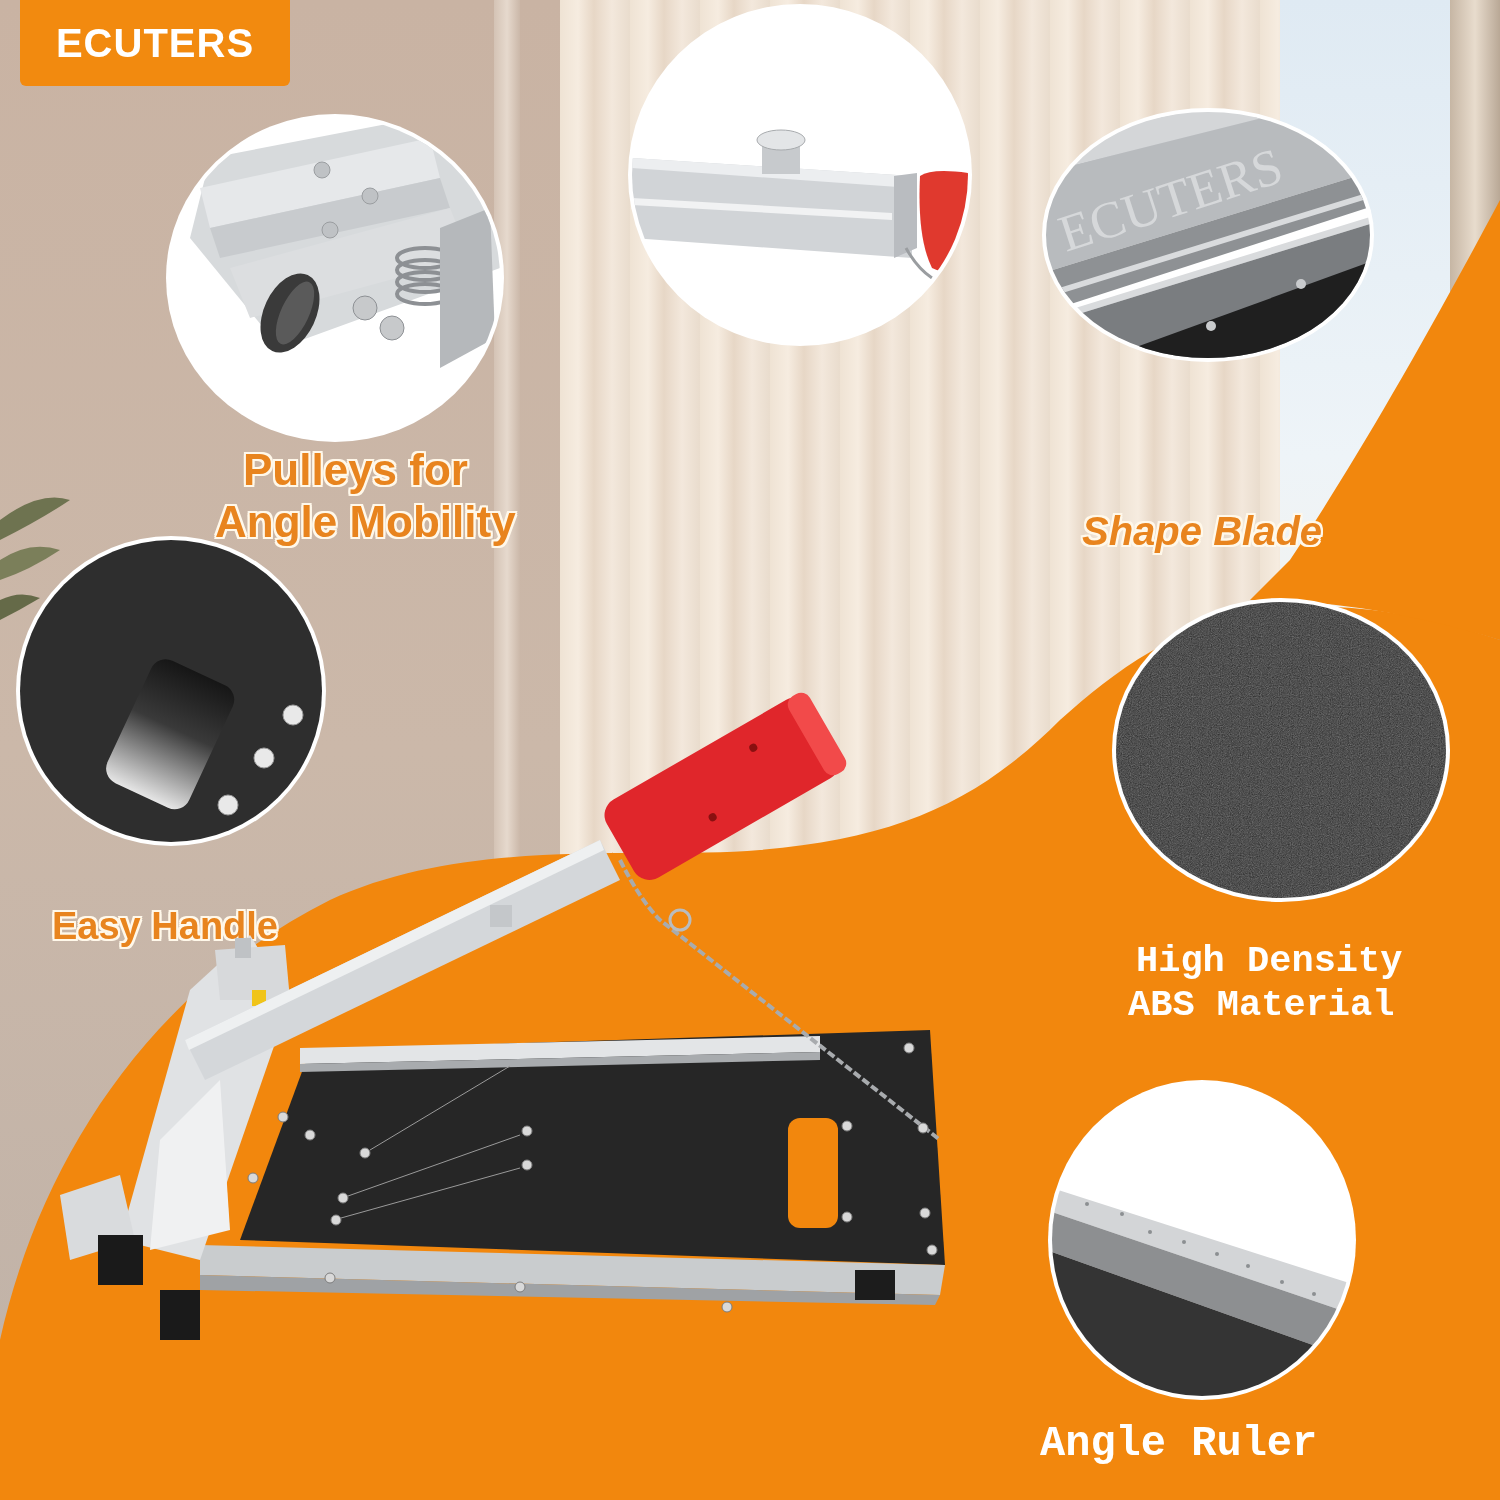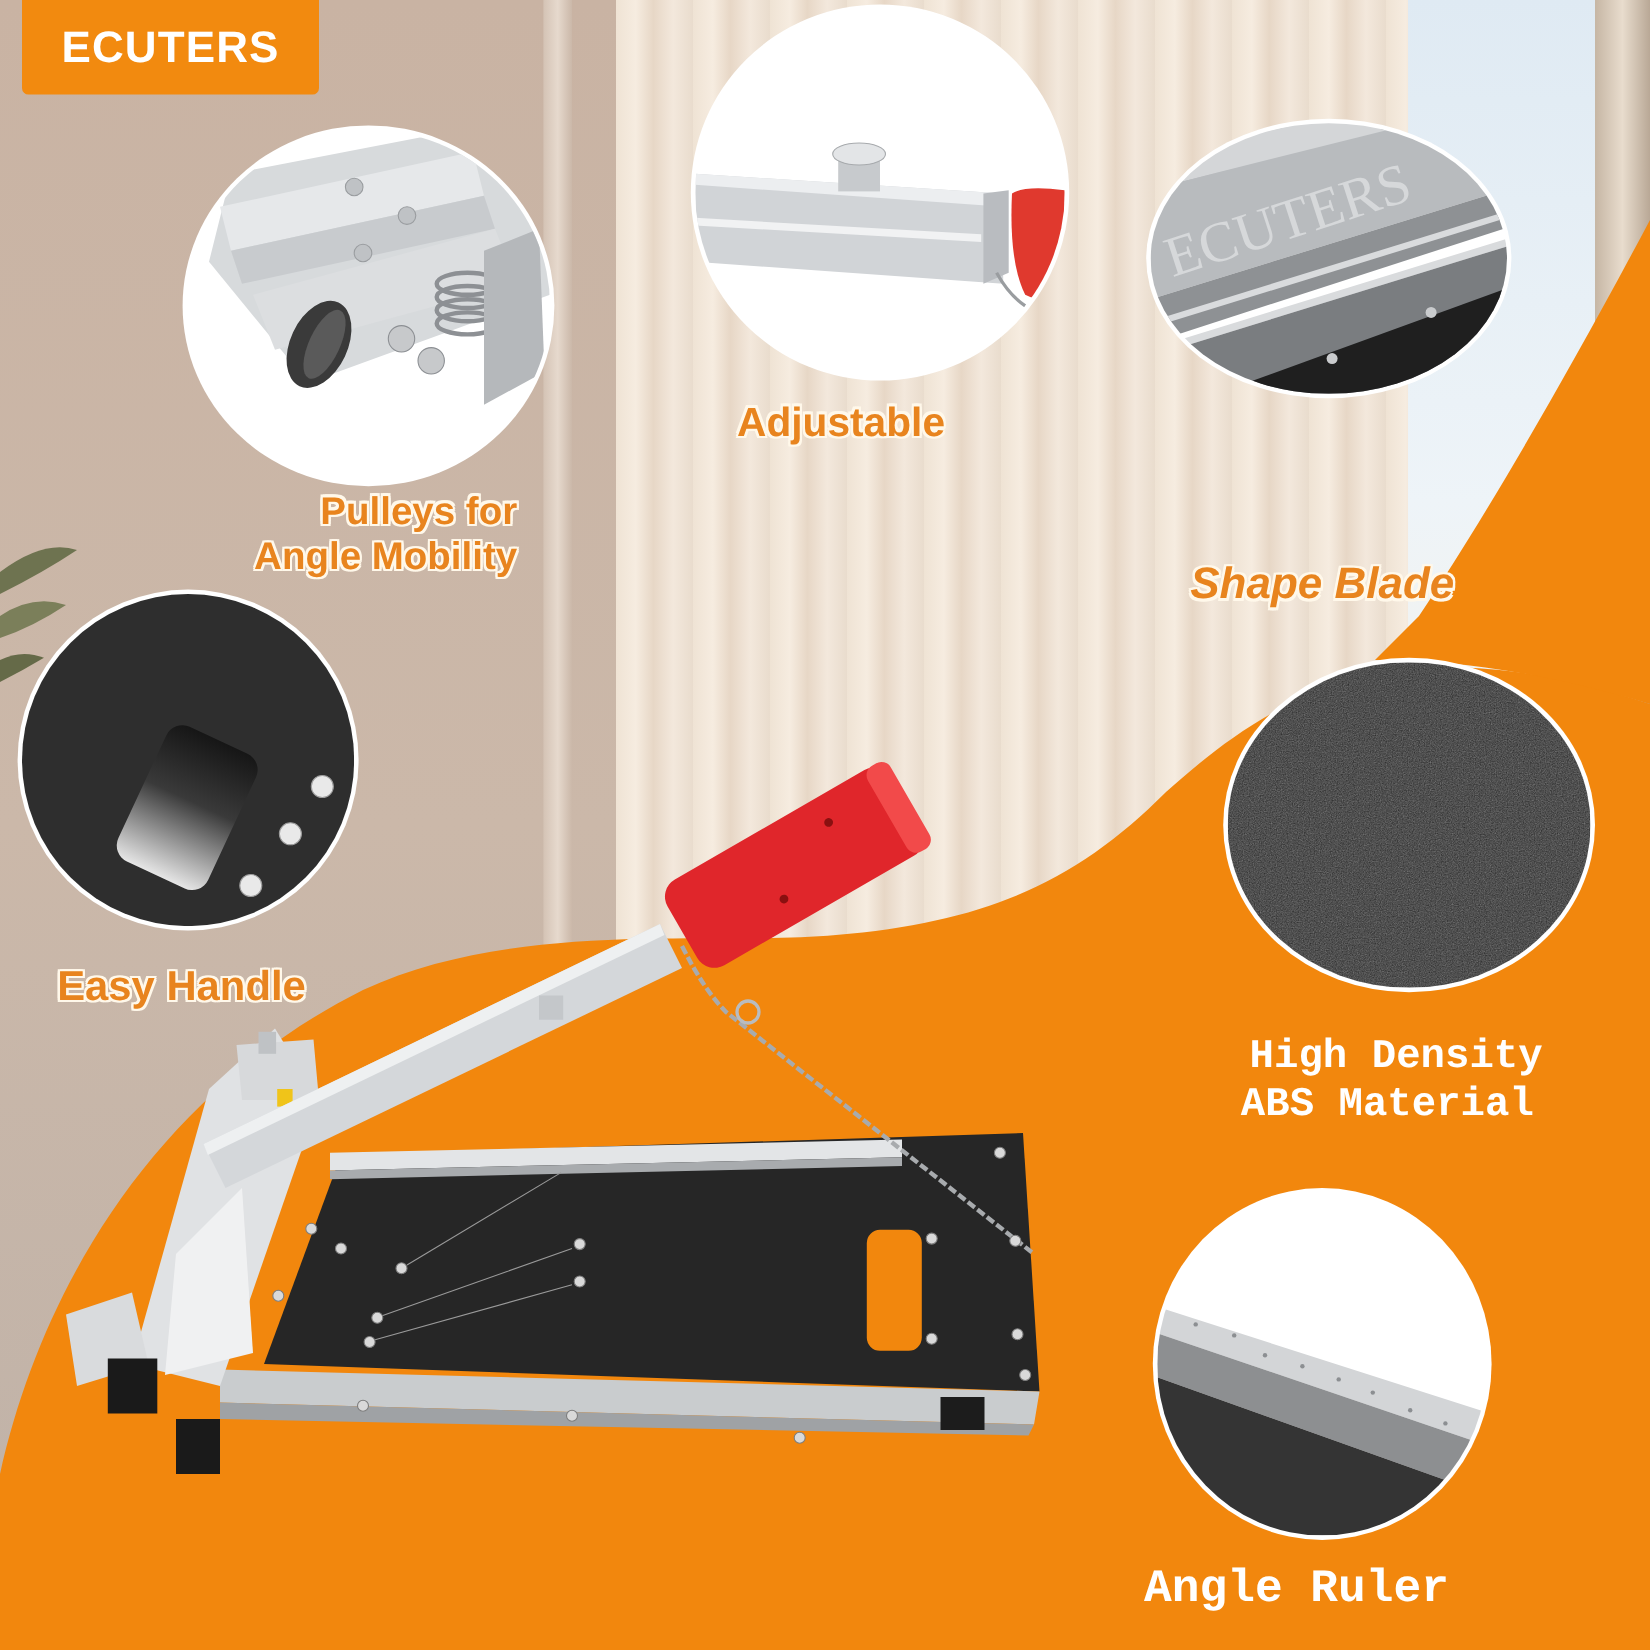--- a/index.html
+++ b/index.html
@@ -107,40 +107,39 @@
       <ellipse cx="255" cy="164" rx="28" ry="10"></ellipse>
       <ellipse cx="255" cy="176" rx="28" ry="10"></ellipse>
     </g>
     <polygon points="270,110 320,90 325,220 270,250" fill="#b5b8bb"></polygon>
     <ellipse cx="120" cy="195" rx="26" ry="42" fill="#3a3a3a" transform="rotate(25 120 195)"></ellipse>
     <ellipse cx="125" cy="195" rx="14" ry="34" fill="#5a5a5a" transform="rotate(25 125 195)"></ellipse>
     <circle cx="195" cy="190" r="12" fill="#c7c9cb" stroke="#8d9094"></circle>
     <circle cx="222" cy="210" r="12" fill="#c7c9cb" stroke="#8d9094"></circle>
   </svg>
 </div>
-<div class="label outline" style="left:231px; top:444px; font-size:35px; text-align:right;">
+<div class="label outline" style="left:215px; top:444px; font-size:44px; text-align:left;">
   <div style="padding-left:28px;">Pulleys for</div>
   <div>Angle Mobility</div>
 </div>
 
 <div class="feature-circle" style="left:632px; top:8px; width:336px; height:334px;">
   <svg width="336" height="334" viewBox="0 0 336 334">
     <rect width="336" height="334" fill="#ffffff"></rect>
     <polygon points="0,150 280,168 280,250 0,230" fill="#d1d4d7"></polygon>
     <polygon points="0,150 280,168 280,180 0,160" fill="#eceef0"></polygon>
     <polygon points="0,190 260,205 260,212 0,197" fill="#f1f2f3"></polygon>
     <polygon points="262,168 285,165 285,240 262,250" fill="#b9bcc0"></polygon>
     <rect x="130" y="132" width="38" height="34" fill="#c7cacd"></rect>
     <ellipse cx="149" cy="132" rx="24" ry="10" fill="#e3e5e7" stroke="#a7aaad"></ellipse>
     <path d="M288 168 Q300 160 336 165 L336 260 Q320 270 300 260 Q285 230 288 168Z" fill="#e0392e"></path>
     <path d="M274 240 Q285 260 300 270" stroke="#9a9da0" stroke-width="3" fill="none"></path>
   </svg>
 </div>
 <div class="label outline" style="left:670px; top:362px; font-size:37px;">
-  <div>Adjustable</div>
 </div>
 
 <div class="feature-circle" style="left:1046px; top:112px; width:324px; height:246px; transform: translateY(0);">
   <svg width="324" height="246" viewBox="0 0 324 246">
     <rect width="324" height="246" fill="#ffffff"></rect>
     <polygon points="0,60 230,0 324,0 324,60 0,160" fill="#b8bbbe"></polygon>
     <polygon points="0,30 230,-20 240,0 0,60" fill="#d4d6d8"></polygon>
     <text x="20" y="140" transform="rotate(-18 20 140)" font-family="'Liberation Serif', serif" font-size="52" fill="#d6d8da">ECUTERS</text>
     <polygon points="0,160 324,60 324,95 0,200" fill="#8e9194"></polygon>
     <polygon points="0,180 324,80 324,86 0,186" fill="#d9dbdd"></polygon>
@@ -167,21 +166,21 @@
       </linearGradient>
     </defs>
     <g transform="rotate(25 160 185)">
       <rect x="110" y="130" width="90" height="135" rx="16" fill="url(#cutout)"></rect>
     </g>
     <circle cx="273" cy="175" r="10" fill="#e9e9e9" stroke="#9d9d9d"></circle>
     <circle cx="244" cy="218" r="10" fill="#e9e9e9" stroke="#9d9d9d"></circle>
     <circle cx="208" cy="265" r="10" fill="#e9e9e9" stroke="#9d9d9d"></circle>
   </svg>
 </div>
-<div class="label outline" style="left:52px; top:875px; font-size:38px;">
+<div class="label outline" style="left:52px; top:904px; font-size:38px;">
   <div>Easy Handle</div>
 </div>
 
 <div class="feature-circle" style="left:1116px; top:602px; width:330px; height:296px;">
   <svg width="330" height="296" viewBox="0 0 330 296">
     <defs>
       <filter id="grain">
         <feTurbulence type="fractalNoise" baseFrequency="0.9" numOctaves="2" result="n"></feTurbulence>
         <feColorMatrix type="saturate" values="0"></feColorMatrix>
         <feComponentTransfer>

